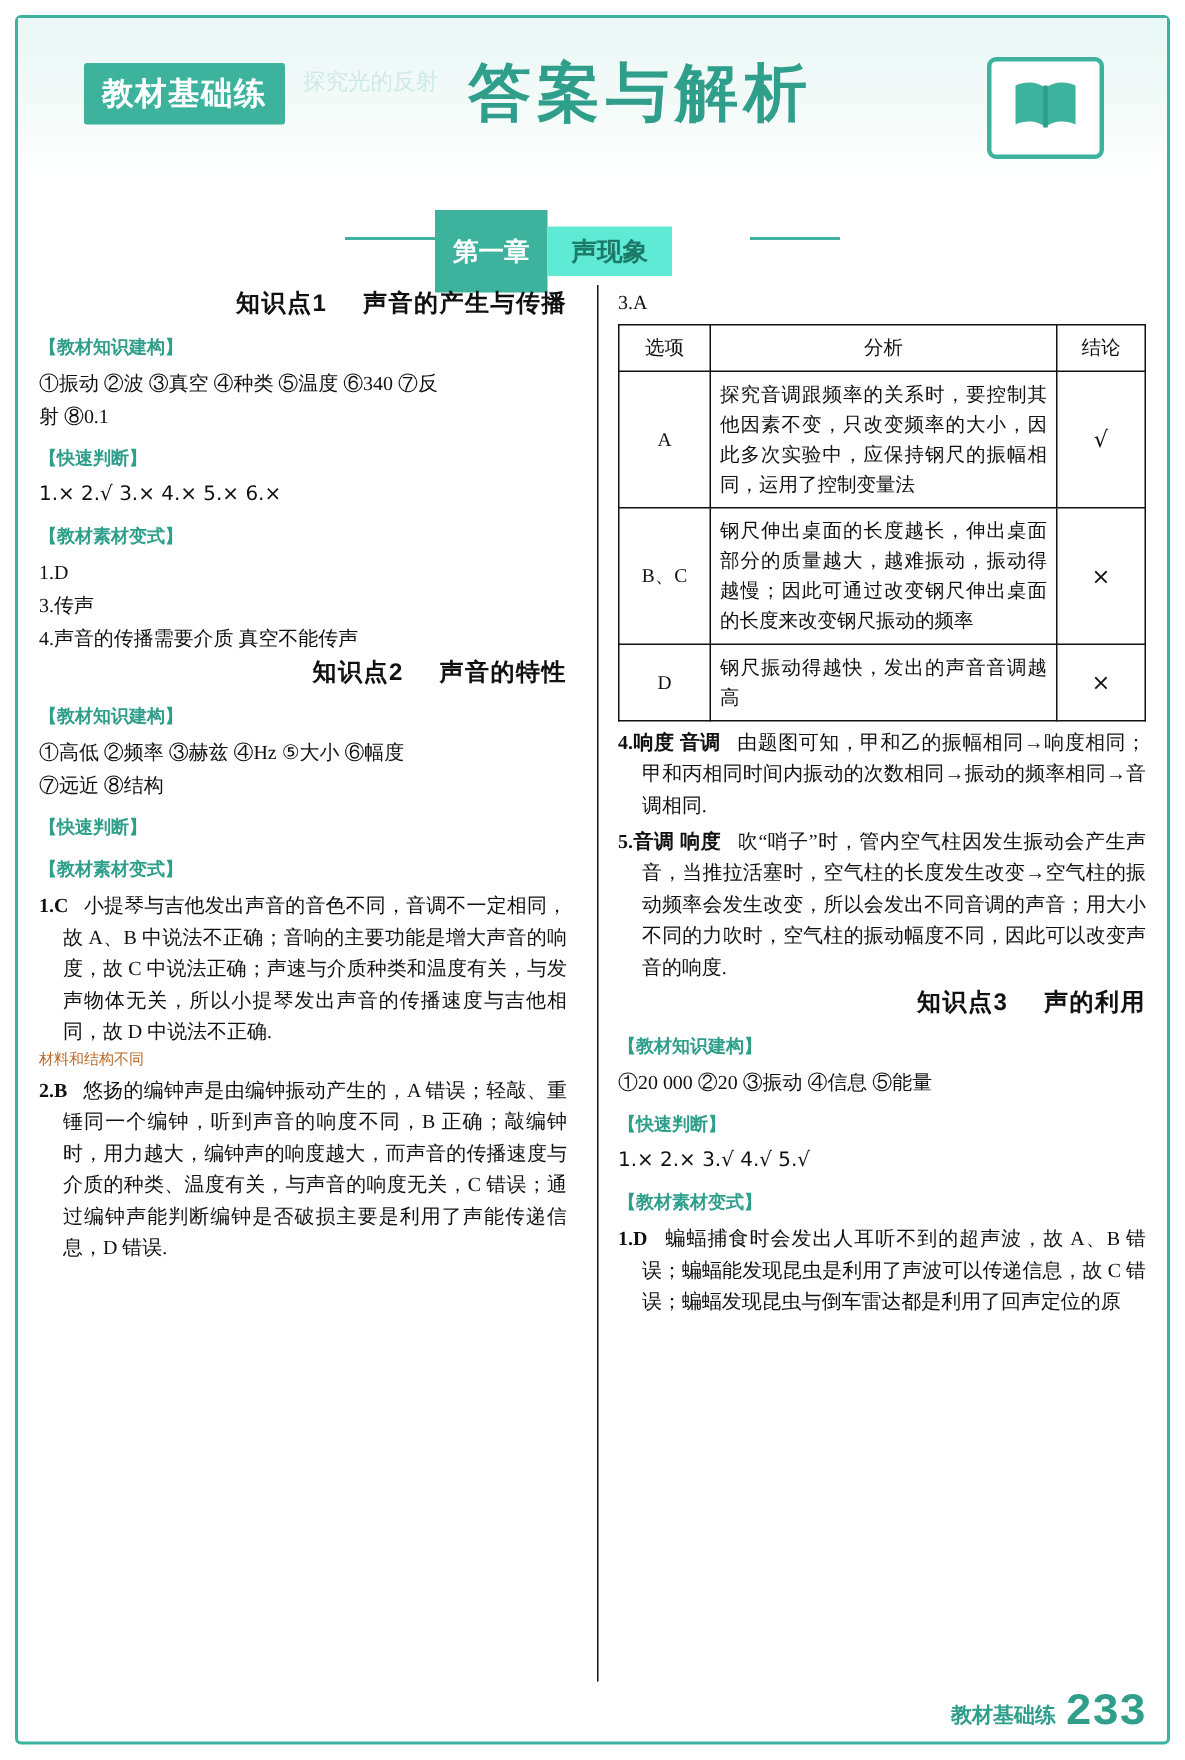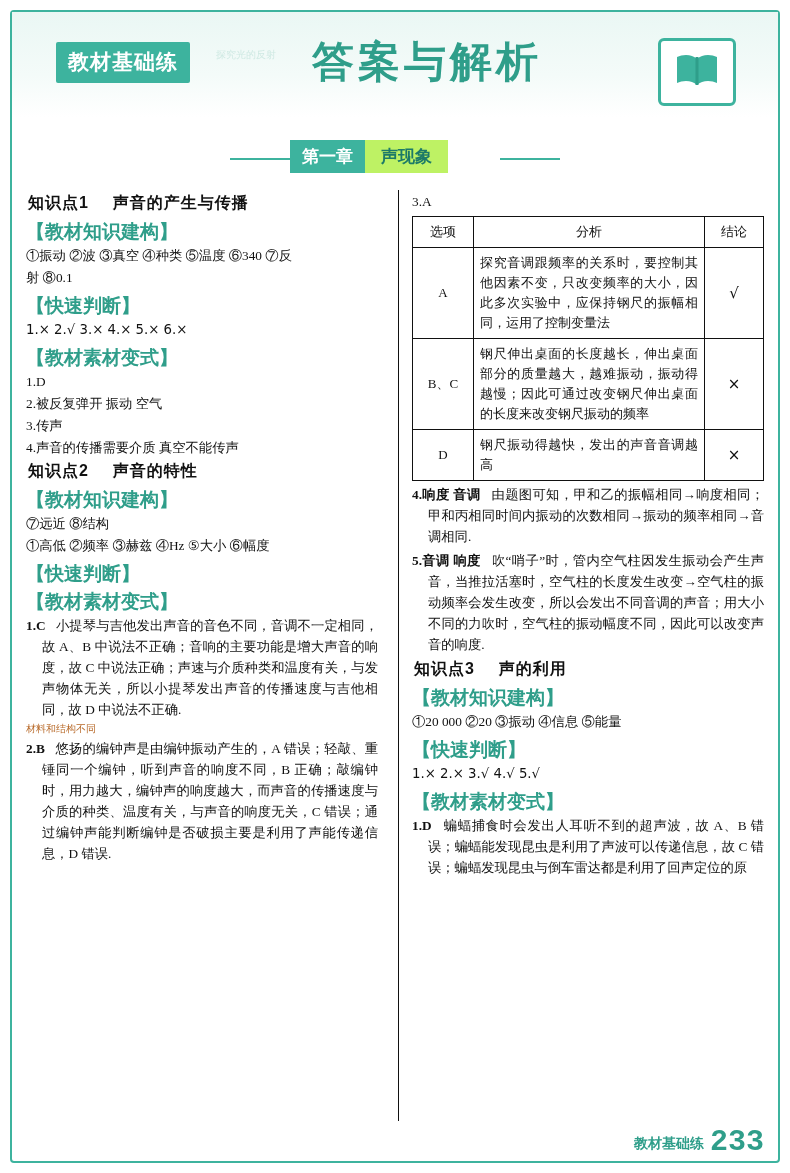--- a/index.html
+++ b/index.html
@@ -18,23 +18,23 @@
   .frame {
     position:absolute;
     left:10px; top:10px; right:10px; bottom:10px;
     border:2px solid #3db39e;
     border-radius:4px;
     box-sizing:border-box;
   }
   
   .ghost {
     position:absolute;
-    left:44px; top:28px; width:520px; height:90px;
+    left:30px; top:28px; width:520px; height:90px;
     color:#cfe9e3;
-    font-size:10px;
+    font-size:15px;
     line-height:30px;
     overflow:hidden;
     white-space:nowrap;
     font-family:"Liberation Sans", sans-serif;
   }
   .ghost .g1 { margin-left:160px; }
   .ghost .g2 { margin-left:0px; }
   .ghost .g3 { margin-left:40px;margin-top:48px; }
 
   
@@ -76,25 +76,25 @@
   }
 
   
   .chapter {
     position:absolute; left:290px; top:140px;
     display:flex; align-items:center;
   }
   .chapter .c1 {
     background:#3db39e; color:#fff;
     font-size:17px; font-weight:bold;
-    padding:5px 12px;
+    padding:16px 12px;
     font-family:"Liberation Sans", sans-serif;
   }
   .chapter .c2 {
-    background:#bef264; color:#1c7a68;
+    background:#5eead4; color:#1c7a68;
     font-size:17px; font-weight:bold;
     padding:5px 16px;
     font-family:"Liberation Sans", sans-serif;
   }
   .chapter-rule {
     position:absolute; left:230px; top:158px; width:60px; height:2px; background:#3db39e;
   }
   .chapter-rule-r {
     position:absolute; left:500px; top:158px; width:60px; height:2px; background:#3db39e;
   }
@@ -110,32 +110,32 @@
     line-height:21px;
     color:#111;
   }
   .col.left { left:0; }
   .col.right { right:0; }
   .divider {
     position:absolute; left:372px; top:0; bottom:0; width:1px; background:#111;
   }
 
   h3.kp {
-    text-align:left;
+    text-align:right;
     font-size:16px;
     font-weight:bold;
     margin:2px 0 8px 0;
     letter-spacing:1px;
     font-family:"Liberation Sans", sans-serif;
   }
   h3.kp .num { margin:0 2px; }
   .sect {
     color:#2f9e8a;
     font-weight:bold;
-    font-size:19px;
+    font-size:12px;
     margin:7px 0 3px 0;
     font-family:"Liberation Sans", sans-serif;
   }
   .line { margin:1px 0 1px 0; }
   .para { margin:3px 0; text-align:justify; }
   .para .lead { font-weight:bold; }
   .hang { padding-left:16px; text-indent:-16px; }
   .ck { font-family:"DejaVu Sans", sans-serif; }
   .small-note {
     color:#b86a2a;
@@ -223,33 +223,32 @@
 
       <div class="sect">【教材知识建构】</div>
       <div class="line">①振动  ②波  ③真空  ④种类  ⑤温度  ⑥340  ⑦反</div>
       <div class="line">射  ⑧0.1</div>
 
       <div class="sect">【快速判断】</div>
       <div class="line ck">1.×  2.√  3.×  4.×  5.×  6.×</div>
 
       <div class="sect">【教材素材变式】</div>
       <div class="line">1.D</div>
-      <div class="line">2.被反复弹开   振动   空气</div>
       <div class="line">3.传声</div>
       <div class="line">4.声音的传播需要介质   真空不能传声</div>
 
       <h3 class="kp">
         <span class="num">知识点2</span>
         &nbsp;&nbsp;
         <span>声音的特性</span>
       </h3>
 
       <div class="sect">【教材知识建构】</div>
+      <div class="line">①高低  ②频率  ③赫兹  ④Hz  ⑤大小  ⑥幅度</div>
       <div class="line">⑦远近  ⑧结构</div>
-      <div class="line">①高低  ②频率  ③赫兹  ④Hz  ⑤大小  ⑥幅度</div>
 
       <div class="sect">【快速判断】</div>
 
       <div class="sect">【教材素材变式】</div>
 
       <div class="para hang">
         <span class="lead">1.C</span>
         &nbsp;&nbsp;<span>小提琴与吉他发出声音的音色不同，音调不一定相同，故 A、B 中说法不正确；音响的主要功能是增大声音的响度，故 C 中说法正确；声速与介质种类和温度有关，与发声物体无关，所以小提琴发出声音的传播速度与吉他相同，故 D 中说法不正确.</span>
       </div>
       <div class="small-note">材料和结构不同</div>

